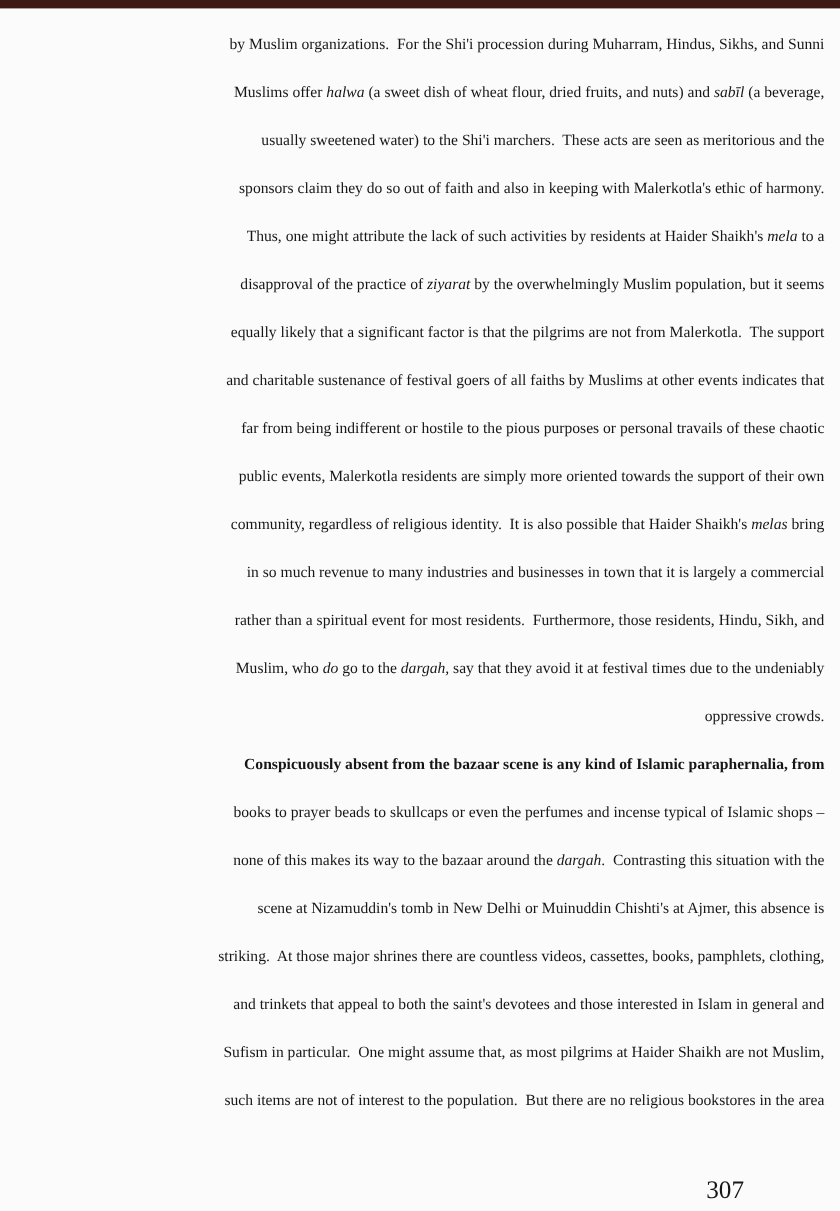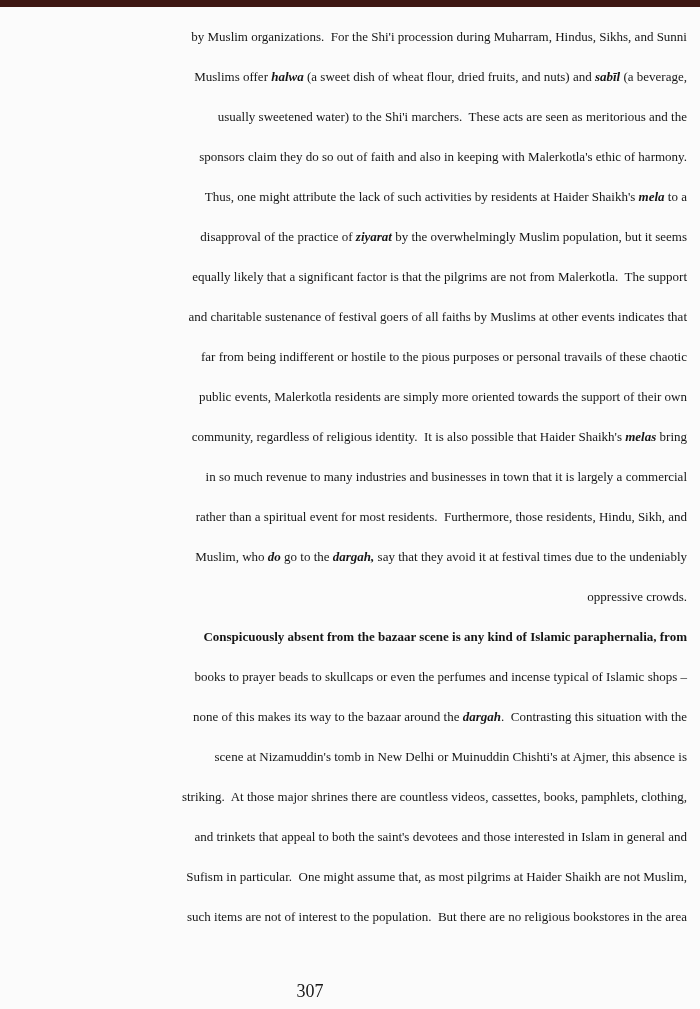--- a/index.html
+++ b/index.html
@@ -27,28 +27,28 @@
     top: 17px;
     left: 17px;
     width: 670px;
     font-size: 13px;
     line-height: 40px;
     white-space: pre;
     text-align: right;
   }
   .line { height: 40px; }
   .line.indent { padding-left: 51px; font-weight: bold; }
-  .line i { font-style: italic; font-weight: bold; }
+  .line i { font-style: italic; }
   .page-number {
     position: absolute;
     top: 981px;
     left: 0;
     width: 620px;
-    text-align: center;
-    font-size: 18px;
+    text-align: right;
+    font-size: 21px;
     line-height: 20px;
   }
 </style>
 </head>
 <body style="background: rgb(251, 251, 251); color: rgb(22, 22, 22);">
 
 <div class="top-bar" style="background: rgb(62, 24, 19);"></div>
 
 <div class="text-body"><div class="line"><span>by Muslim organizations.  For the Shi'i procession during Muharram, Hindus, Sikhs, and Sunni</span></div><div class="line"><span>Muslims offer </span><i>halwa</i><span> (a sweet dish of wheat flour, dried fruits, and nuts) and </span><i>sabīl</i><span> (a beverage,</span></div><div class="line"><span>usually sweetened water) to the Shi'i marchers.  These acts are seen as meritorious and the</span></div><div class="line"><span>sponsors claim they do so out of faith and also in keeping with Malerkotla's ethic of harmony.</span></div><div class="line"><span>Thus, one might attribute the lack of such activities by residents at Haider Shaikh's </span><i>mela</i><span> to a</span></div><div class="line"><span>disapproval of the practice of </span><i>ziyarat</i><span> by the overwhelmingly Muslim population, but it seems</span></div><div class="line"><span>equally likely that a significant factor is that the pilgrims are not from Malerkotla.  The support</span></div><div class="line"><span>and charitable sustenance of festival goers of all faiths by Muslims at other events indicates that</span></div><div class="line"><span>far from being indifferent or hostile to the pious purposes or personal travails of these chaotic</span></div><div class="line"><span>public events, Malerkotla residents are simply more oriented towards the support of their own</span></div><div class="line"><span>community, regardless of religious identity.  It is also possible that Haider Shaikh's </span><i>melas</i><span> bring</span></div><div class="line"><span>in so much revenue to many industries and businesses in town that it is largely a commercial</span></div><div class="line"><span>rather than a spiritual event for most residents.  Furthermore, those residents, Hindu, Sikh, and</span></div><div class="line"><span>Muslim, who </span><i>do</i><span> go to the </span><i>dargah,</i><span> say that they avoid it at festival times due to the undeniably</span></div><div class="line"><span>oppressive crowds.</span></div><div class="line indent"><span>Conspicuously absent from the bazaar scene is any kind of Islamic paraphernalia, from</span></div><div class="line"><span>books to prayer beads to skullcaps or even the perfumes and incense typical of Islamic shops –</span></div><div class="line"><span>none of this makes its way to the bazaar around the </span><i>dargah</i><span>.  Contrasting this situation with the</span></div><div class="line"><span>scene at Nizamuddin's tomb in New Delhi or Muinuddin Chishti's at Ajmer, this absence is</span></div><div class="line"><span>striking.  At those major shrines there are countless videos, cassettes, books, pamphlets, clothing,</span></div><div class="line"><span>and trinkets that appeal to both the saint's devotees and those interested in Islam in general and</span></div><div class="line"><span>Sufism in particular.  One might assume that, as most pilgrims at Haider Shaikh are not Muslim,</span></div><div class="line"><span>such items are not of interest to the population.  But there are no religious bookstores in the area</span></div></div>
 

